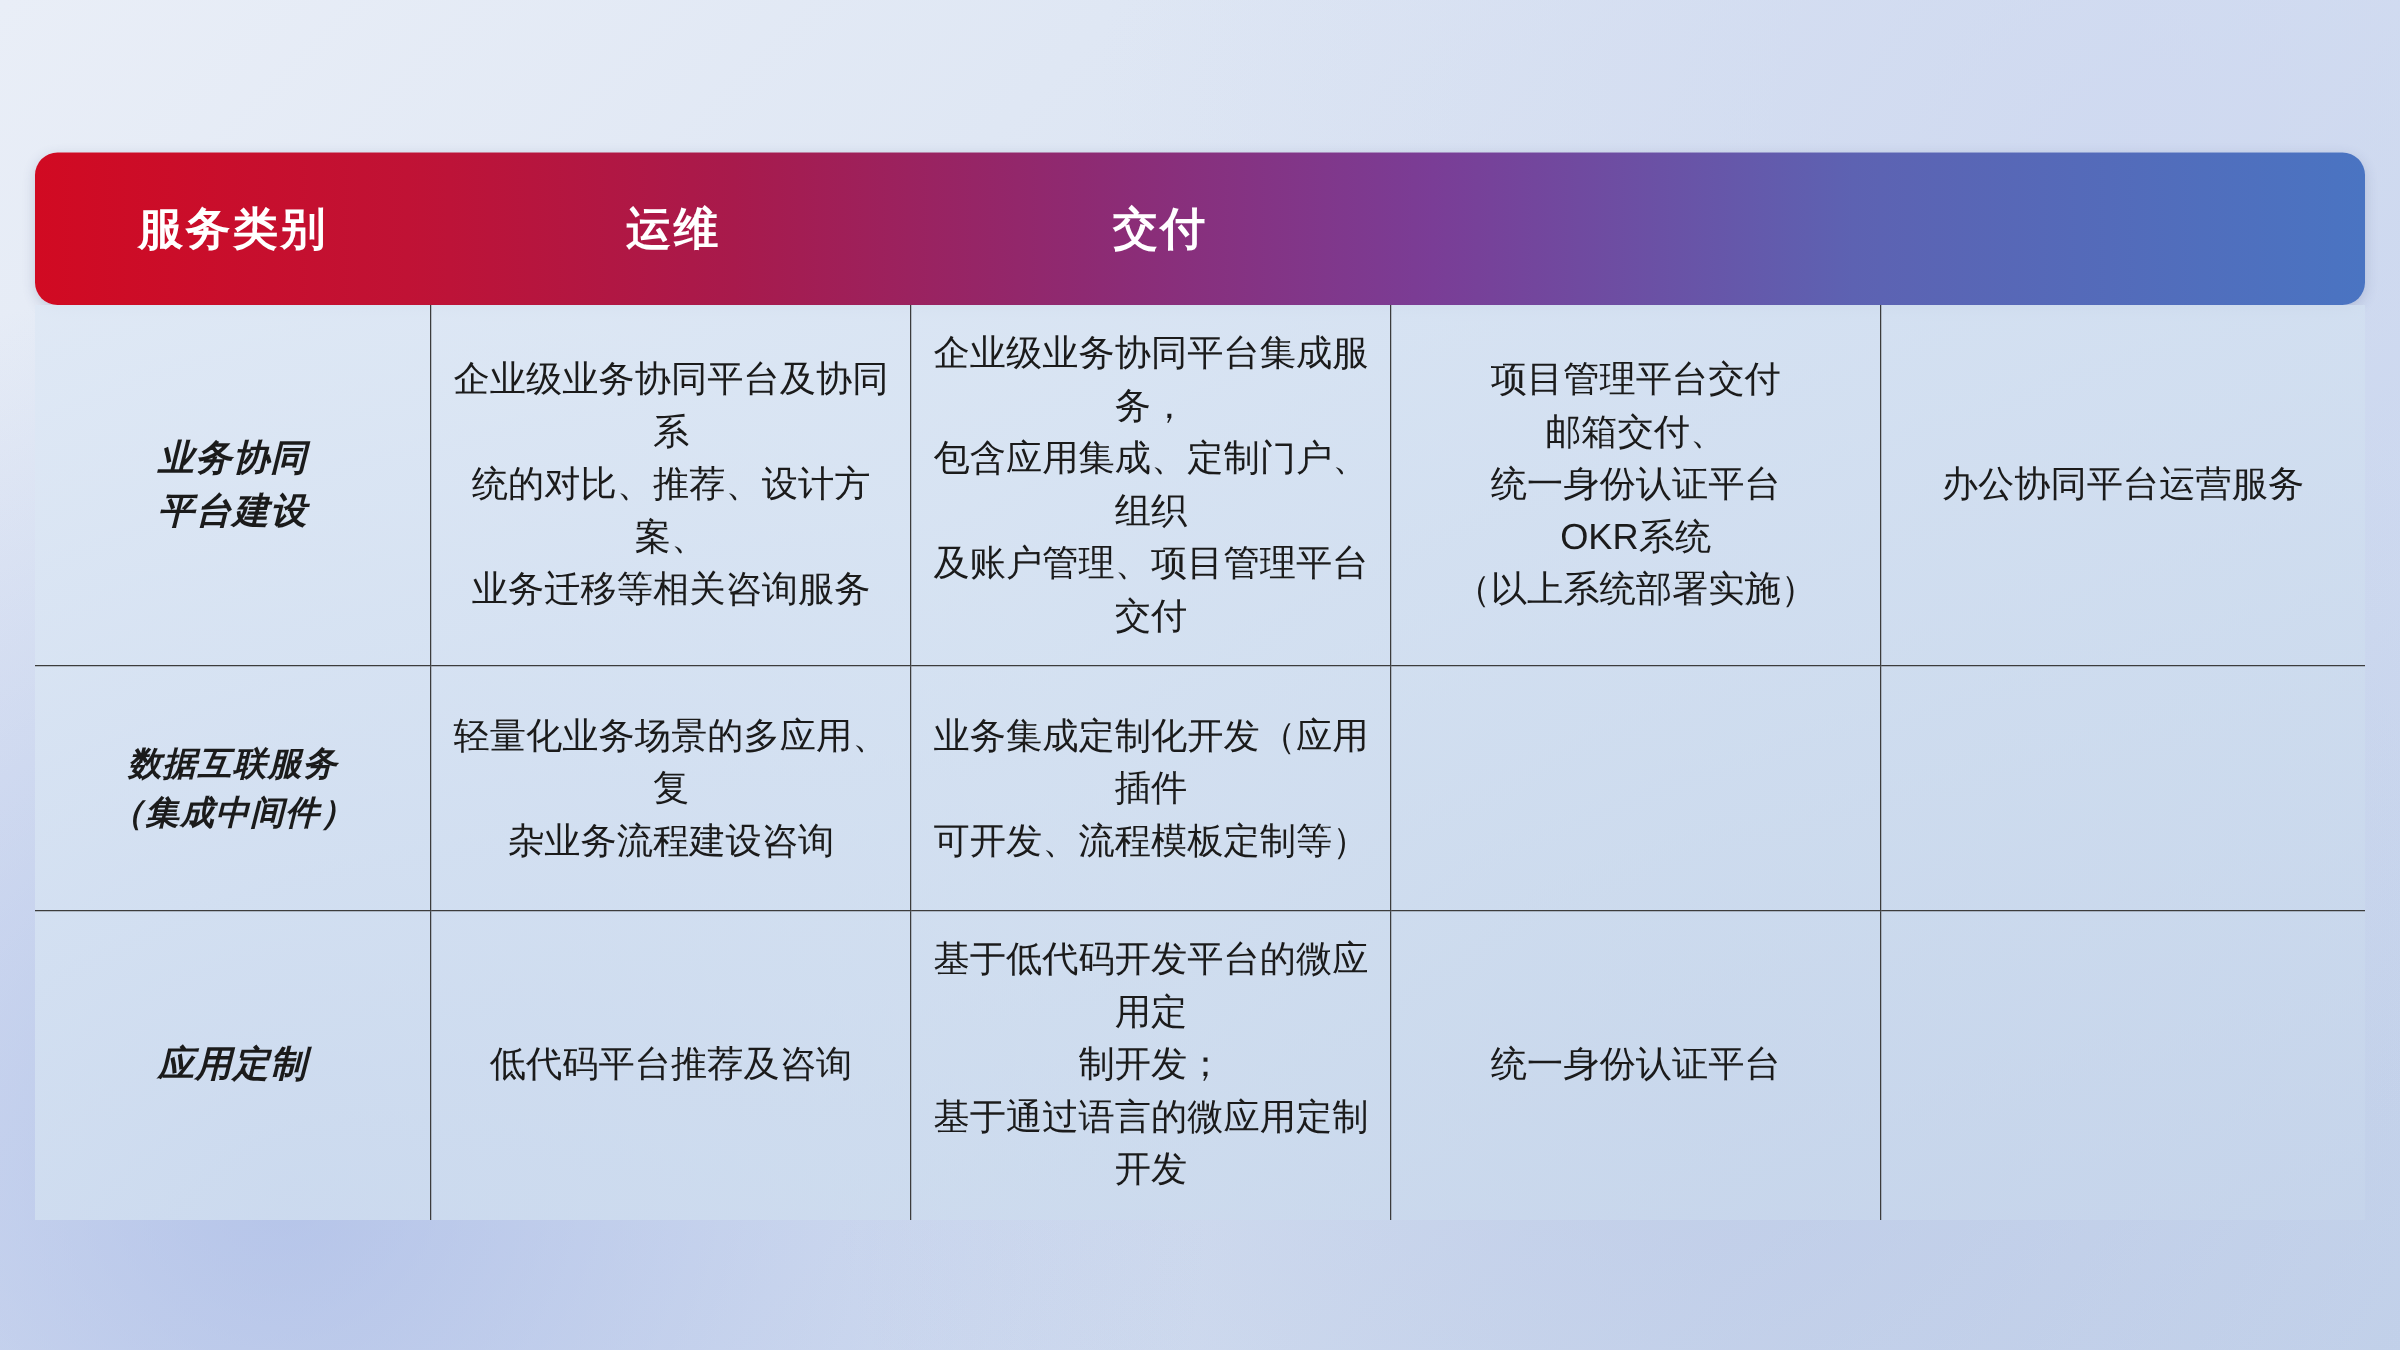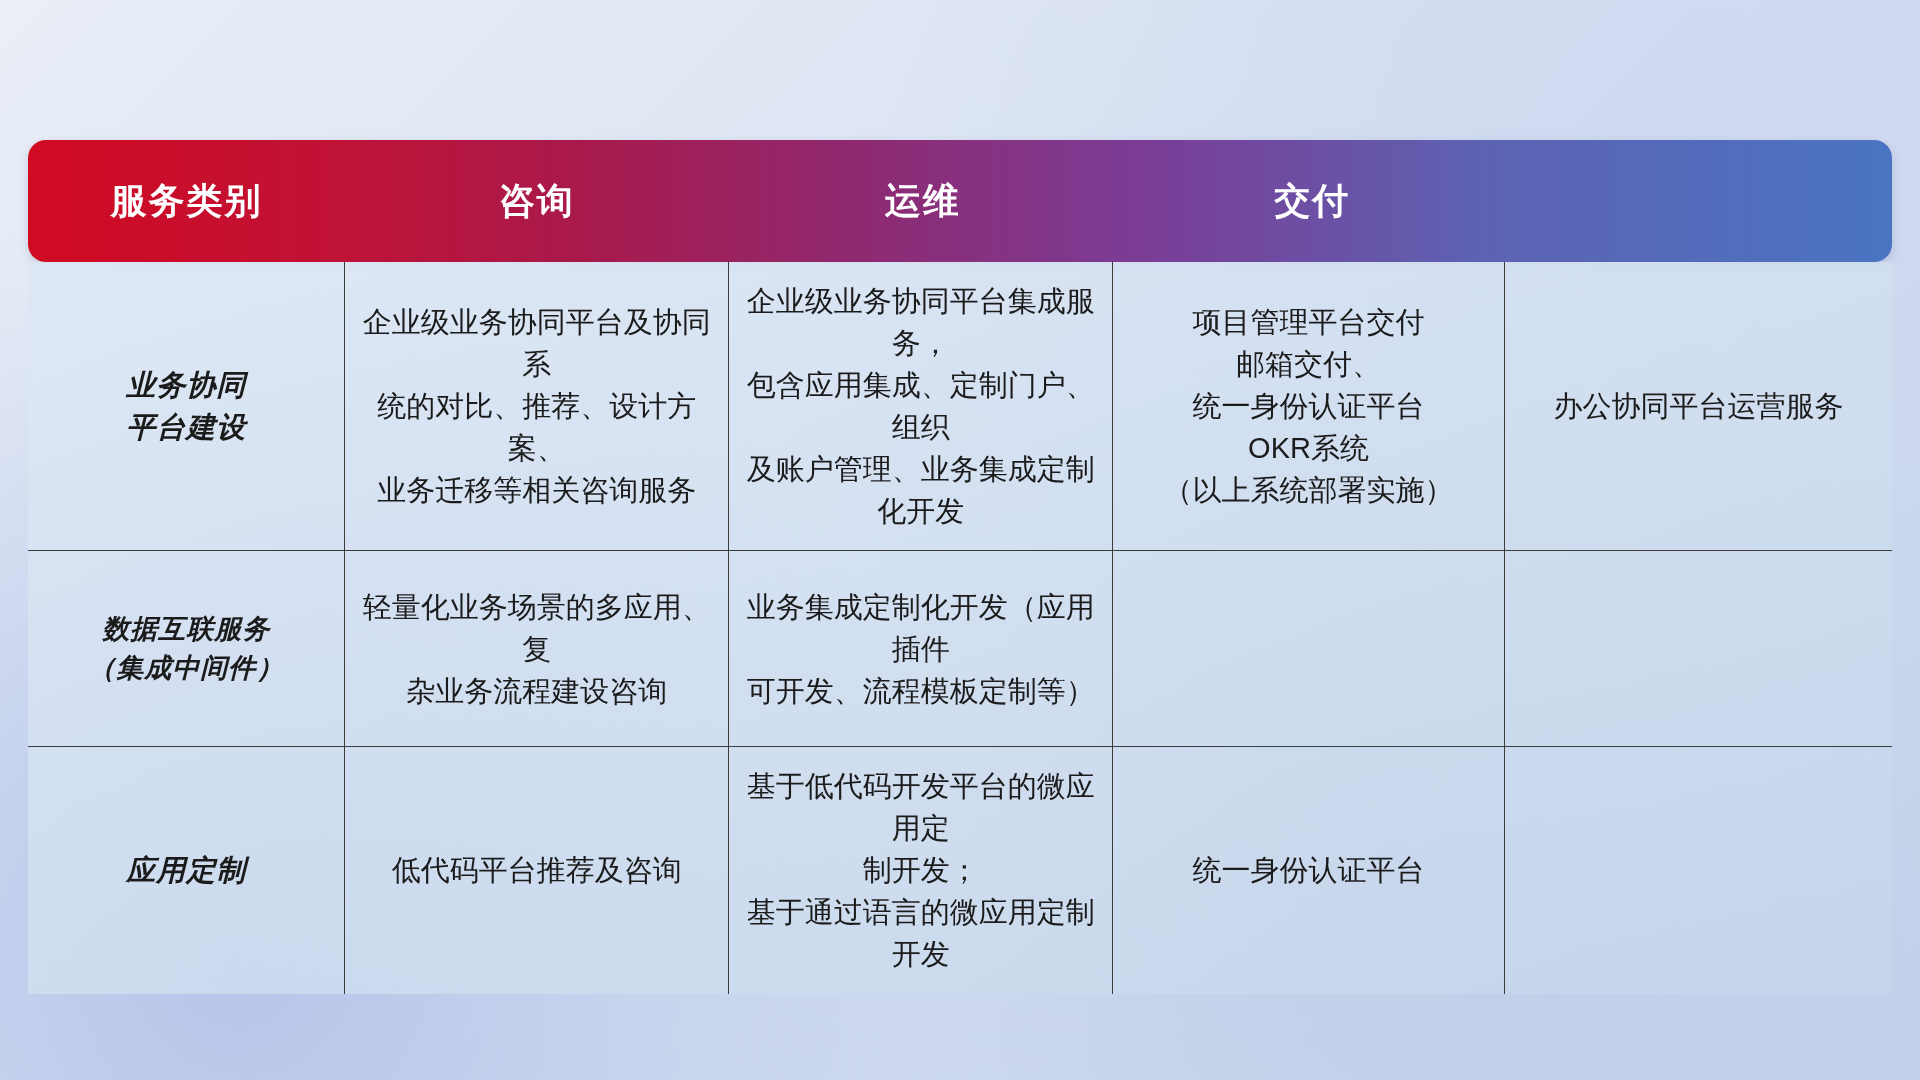--- a/index.html
+++ b/index.html
@@ -20,21 +20,21 @@
 
   .slide {
     position: relative;
     width: 1920px;
     height: 1080px;
   }
 
   .table-wrap {
     position: absolute;
     left: 28px;
-    top: 140px;
+    top: 122px;
     width: 1864px;
   }
 
   
   .header-bar {
     display: flex;
     height: 122px;
     border-radius: 18px;
     overflow: hidden;
     background: linear-gradient(90deg,
@@ -106,36 +106,35 @@
   .r2 { height: 232px; }
 </style>
 </head>
 <body>
 
 <div class="slide">
   <div class="table-wrap">
 
     <div class="header-bar">
       <div class="header-cell c0">服务类别</div>
-      <div class="header-cell c1">咨询</div>
       <div class="header-cell c4">运维</div>
       <div class="header-cell c3">交付</div>
     </div>
 
     <table class="body-table">
       <tbody>
           <tr class="r0">
         <td class="c0 cat-cell cell-text">业务协同
 平台建设</td>
         <td class="c1 cell-text">企业级业务协同平台及协同系
 统的对比、推荐、设计方案、
 业务迁移等相关咨询服务</td>
         <td class="c2 cell-text">企业级业务协同平台集成服务，
 包含应用集成、定制门户、组织
-及账户管理、业务集成定制化开发</td>
+及账户管理、项目管理平台交付</td>
         <td class="c3 cell-text">项目管理平台交付
 邮箱交付、
 统一身份认证平台
 OKR系统
 （以上系统部署实施）</td>
         <td class="c4 cell-text">办公协同平台运营服务</td>
       </tr>
       <tr class="r1">
         <td class="c0 cat-cell narrow cell-text">数据互联服务
 （集成中间件）</td>

